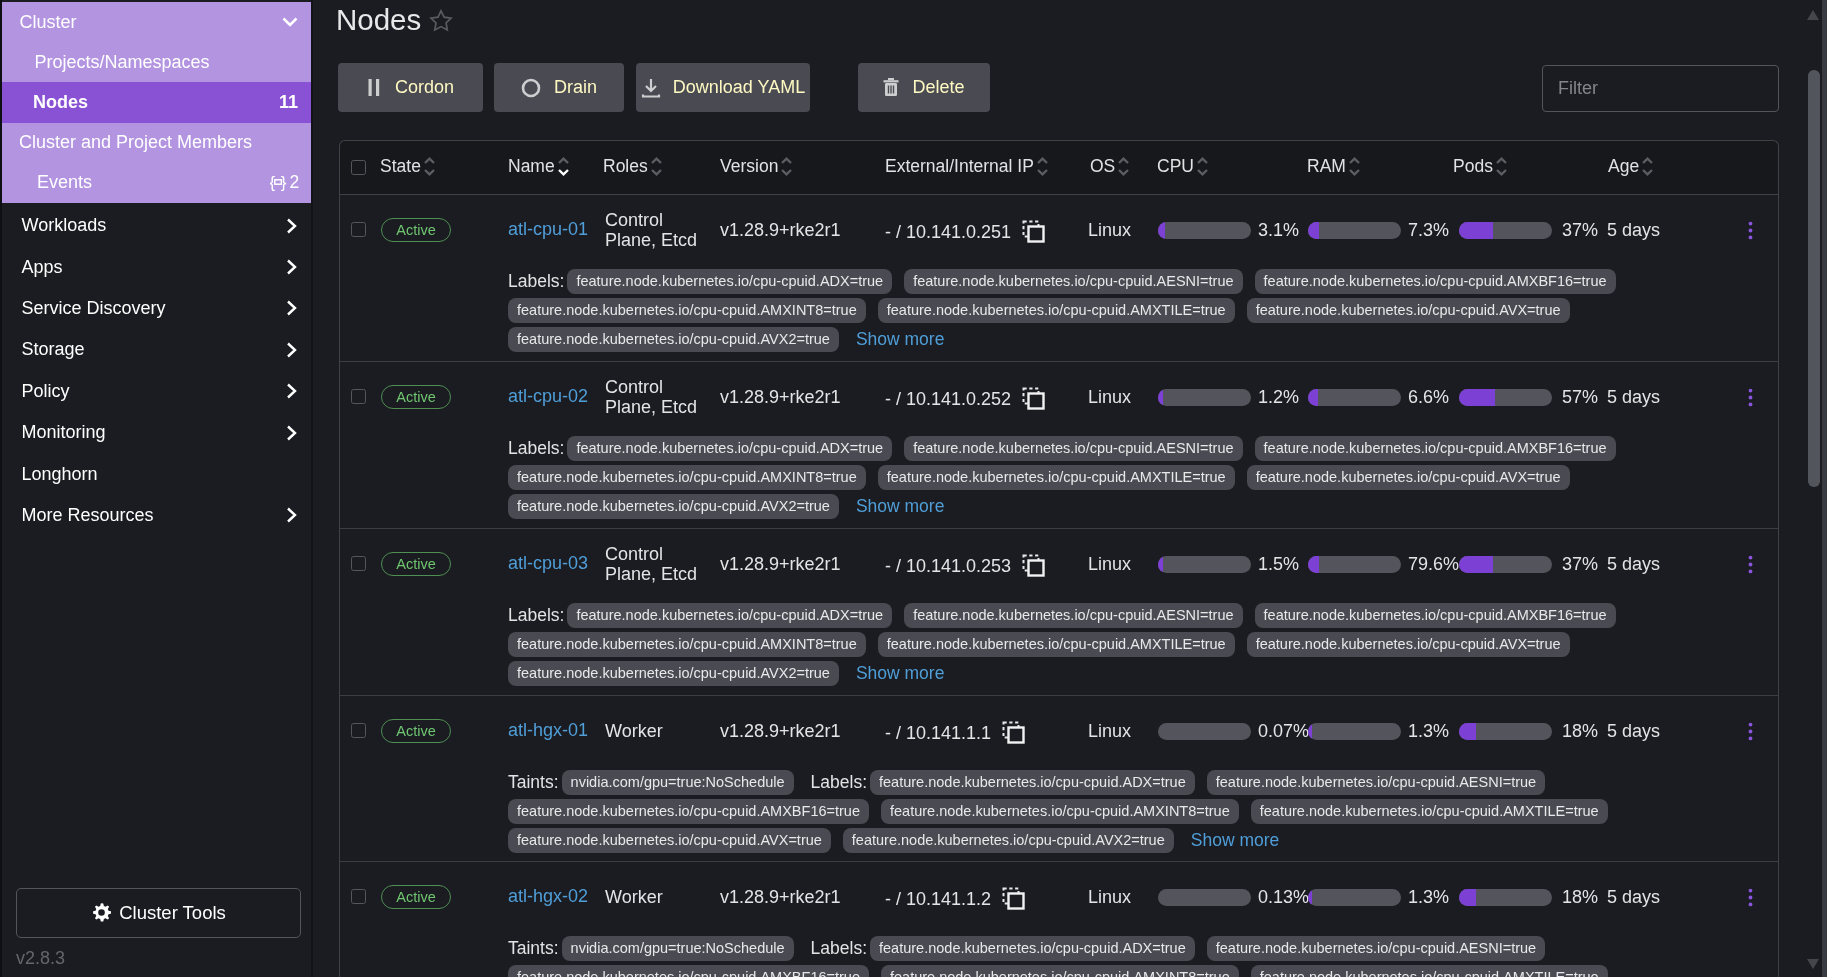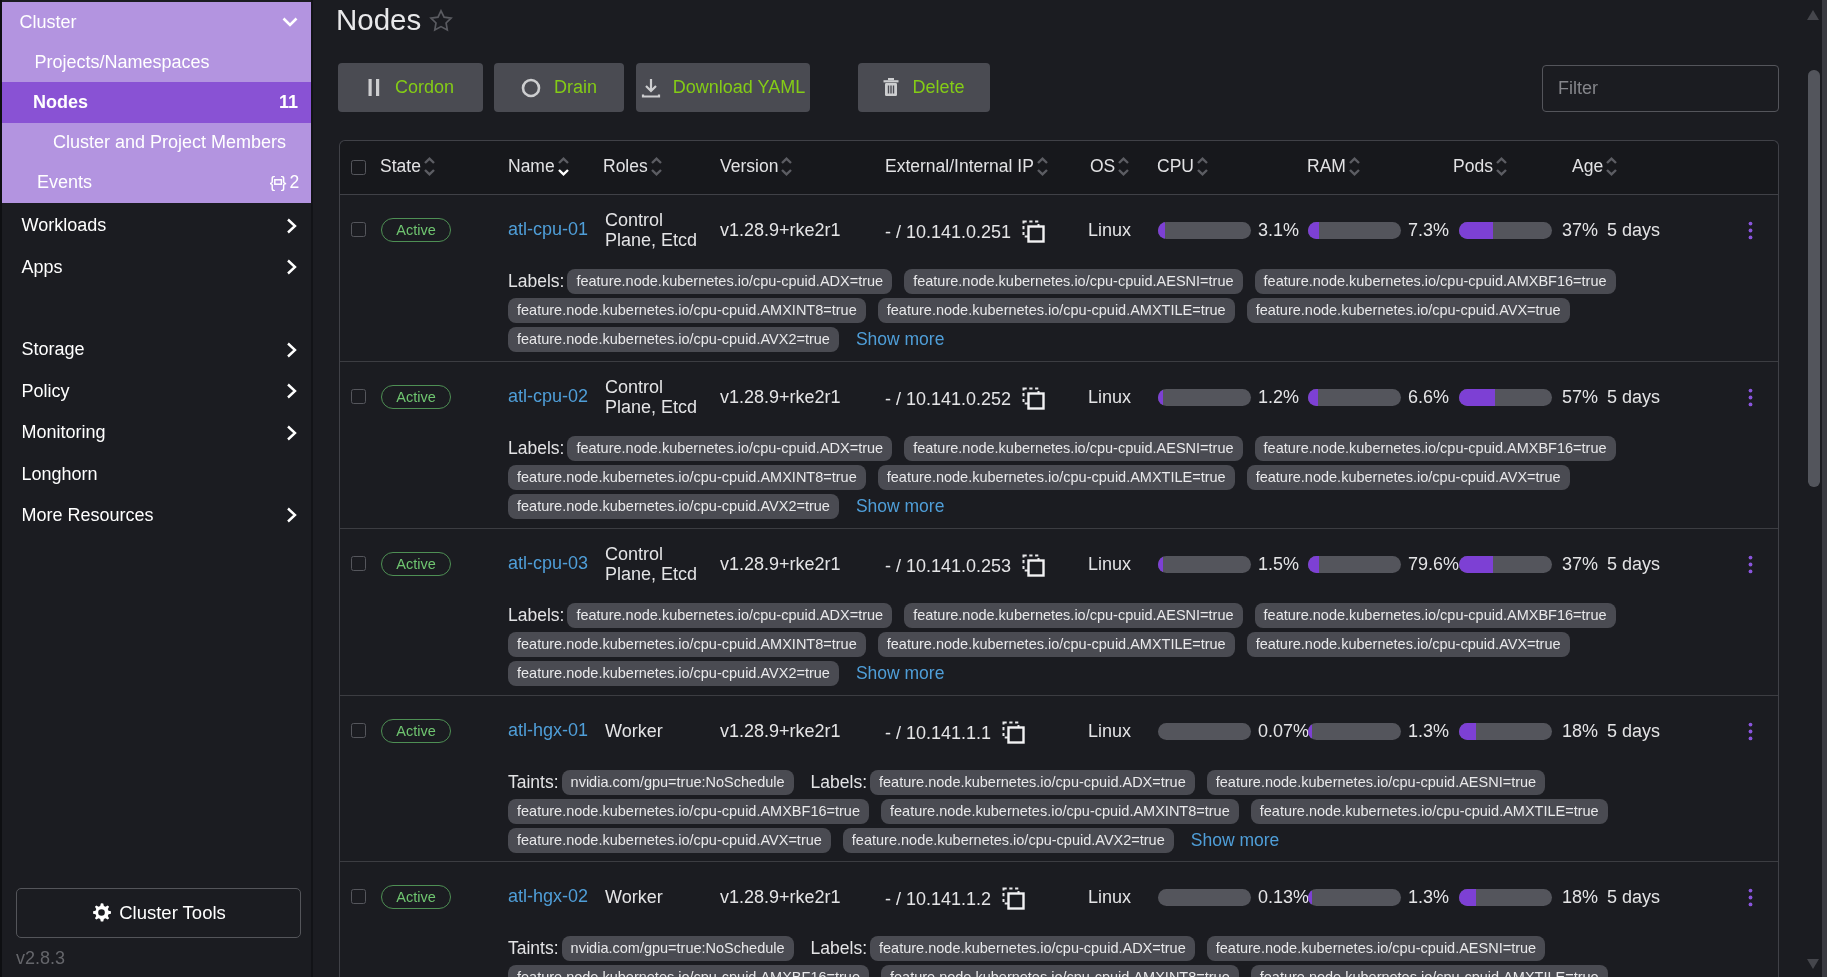--- a/index.html
+++ b/index.html
@@ -12,21 +12,21 @@
 .prow.sel { background:#8952d4; font-weight:bold; }
 .prow .rt { position:absolute; right:13px; font-size:18px; }
 .sitem { position:absolute; left:2px; width:309px; height:41.4px; color:#ffffff; font-size:18px;
   display:flex; align-items:center; padding-left:17.5px; }
 .sitem .chev { position:absolute; right:16px; }
 #ctools { position:absolute; left:14px; top:888px; width:285px; height:50px; border:1px solid #54555a;
   border-radius:5px; color:#fff; font-size:18.5px; text-align:center; line-height:48px; }
 #ver { position:absolute; left:14px; top:948px; color:#65666b; font-size:18px; }
 #main { position:absolute; left:315px; top:0; width:1512px; height:977px; }
 h1 { position:absolute; left:21px; top:3px; font-size:29.5px; font-weight:400; color:#e8e8ea; }
-.btn { position:absolute; top:63px; height:49px; background:#4a4b52; border-radius:4px; color:#84cc16;
+.btn { position:absolute; top:63px; height:49px; background:#4a4b52; border-radius:4px; color:#fef9c3;
   font-size:18px; text-align:center; display:flex; align-items:center; justify-content:center; }
 #filter { position:absolute; left:1227px; top:65px; width:237px; height:47px; border:1px solid #54555b;
   border-radius:4px; color:#85868b; font-size:18px; line-height:45px; padding-left:15px; }
 #table { position:absolute; left:24px; top:140px; width:1440px; height:838px;
   border:1px solid #404147; border-bottom:none; border-radius:6px 6px 0 0; }
 #thead { position:absolute; left:0; top:0; width:1438px; height:54px; background:#17181c;
   border-bottom:1px solid #404147; border-radius:6px 6px 0 0; }
 .hc { position:absolute; top:15px; color:#e2e2e4; font-size:17.5px; white-space:nowrap; }
 .srt { vertical-align:-5px; margin-left:2px; }
 .row { position:absolute; left:0; width:1438px; }
@@ -55,32 +55,35 @@
   border-right:6.5px solid transparent; }
 </style></head>
 <body>
 <div id="sidebar">
   <div id="pgroup">
     <div class="prow" style="padding-left:17.5px">Cluster<svg class="rt" width="16" height="10" viewBox="0 0 16 10" style="top:15px">
           <path d="M1.5 1.5 L8 8 L14.5 1.5" fill="none" stroke="#fff" stroke-width="2.6"></path>
         </svg></div>
     <div class="prow" style="padding-left:32.5px">Projects/Namespaces</div>
     <div class="prow sel" style="padding-left:31px">Nodes<span class="rt">11</span></div>
-    <div class="prow" style="padding-left:51px">Cluster and Project Members</div>
+    <div class="prow" style="padding-left:17px">Cluster and Project Members</div>
     <div class="prow" style="padding-left:35px">Events<span class="rt" style="right:10px"><svg width="31" height="20" viewBox="0 0 31 20" style="vertical-align:-4px">
             <text x="-0.5" y="15.8" font-size="17" fill="#fff" font-family="Liberation Sans">{</text>
             <text x="10.8" y="15.8" font-size="17" fill="#fff" font-family="Liberation Sans">}</text>
             <rect x="4.8" y="7.8" width="6.6" height="4.4" fill="none" stroke="#fff" stroke-width="1.5"></rect>
             <text x="19.5" y="16.3" font-size="17.5" fill="#fff" font-family="Liberation Sans">2</text>
           </svg></span></div>
   </div>
   <div class="sitem" style="top:246.4px">Apps<svg class="chev" width="11" height="18" viewBox="0 0 11 18">
         <path d="M2 2.5 L9 9 L2 15.5" fill="none" stroke="#ffffff" stroke-width="2.4"></path>
       </svg></div>
     <div class="sitem" style="top:205.0px">Workloads<svg class="chev" width="11" height="18" viewBox="0 0 11 18">
+        <path d="M2 2.5 L9 9 L2 15.5" fill="none" stroke="#ffffff" stroke-width="2.4"></path>
+      </svg></div>
+    <div class="sitem" style="top:287.8px">Service Discovery<svg class="chev" width="11" height="18" viewBox="0 0 11 18">
         <path d="M2 2.5 L9 9 L2 15.5" fill="none" stroke="#ffffff" stroke-width="2.4"></path>
       </svg></div>
     <div class="sitem" style="top:329.2px">Storage<svg class="chev" width="11" height="18" viewBox="0 0 11 18">
         <path d="M2 2.5 L9 9 L2 15.5" fill="none" stroke="#ffffff" stroke-width="2.4"></path>
       </svg></div>
     <div class="sitem" style="top:370.59999999999997px">Policy<svg class="chev" width="11" height="18" viewBox="0 0 11 18">
         <path d="M2 2.5 L9 9 L2 15.5" fill="none" stroke="#ffffff" stroke-width="2.4"></path>
       </svg></div>
     <div class="sitem" style="top:411.99999999999994px">Monitoring<svg class="chev" width="11" height="18" viewBox="0 0 11 18">
         <path d="M2 2.5 L9 9 L2 15.5" fill="none" stroke="#ffffff" stroke-width="2.4"></path>
@@ -150,21 +153,21 @@
             <path d="M2 14 L6.5 18.4 L11 14" fill="none" stroke="#5c5d63" stroke-width="2.4"></path>
           </svg></span>
         <span class="hc" style="left:967px">RAM<svg class="srt" width="13" height="21" viewBox="0 0 13 21">
             <path d="M2 7 L6.5 2.6 L11 7" fill="none" stroke="#5c5d63" stroke-width="2.4"></path>
             <path d="M2 14 L6.5 18.4 L11 14" fill="none" stroke="#5c5d63" stroke-width="2.4"></path>
           </svg></span>
         <span class="hc" style="left:1113px">Pods<svg class="srt" width="13" height="21" viewBox="0 0 13 21">
             <path d="M2 7 L6.5 2.6 L11 7" fill="none" stroke="#5c5d63" stroke-width="2.4"></path>
             <path d="M2 14 L6.5 18.4 L11 14" fill="none" stroke="#5c5d63" stroke-width="2.4"></path>
           </svg></span>
-        <span class="hc" style="left:1232px">Age<svg class="srt" width="13" height="21" viewBox="0 0 13 21">
+        <span class="hc" style="left:1268px">Age<svg class="srt" width="13" height="21" viewBox="0 0 13 21">
             <path d="M2 7 L6.5 2.6 L11 7" fill="none" stroke="#5c5d63" stroke-width="2.4"></path>
             <path d="M2 14 L6.5 18.4 L11 14" fill="none" stroke="#5c5d63" stroke-width="2.4"></path>
           </svg></span>
       </div>
     <div class="row" style="top:54px;height:166px;">
         <span class="cb" style="left:11px;top:27px"></span>
         <span class="badge" style="left:41px">Active</span>
         <span class="lnk nm" style="left:168px">atl-cpu-01</span>
         <span class="txt roles" style="left:265px;top:15px">Control Plane, Etcd</span>
         <span class="txt" style="left:380px">v1.28.9+rke2r1</span>

